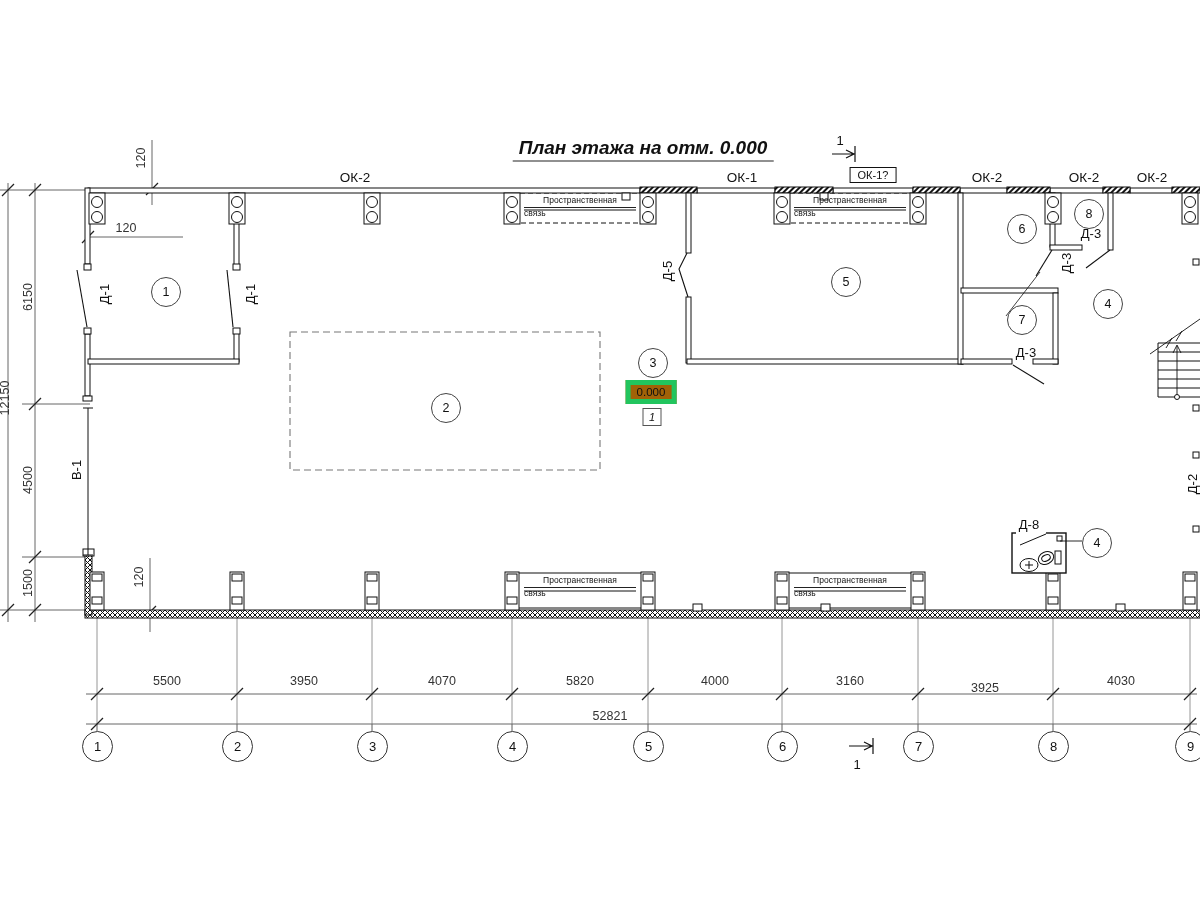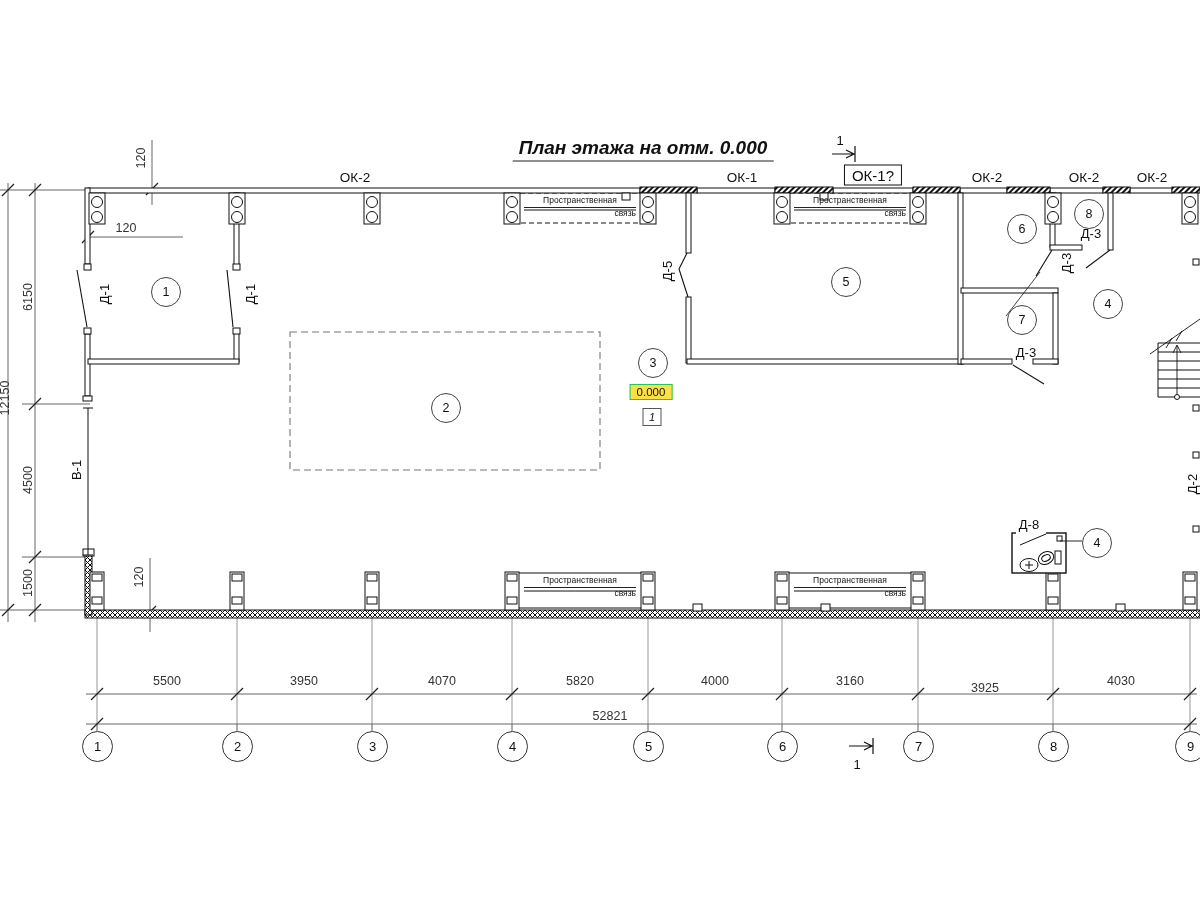--- a/index.html
+++ b/index.html
@@ -11,25 +11,25 @@
   .rot{transform:translate(-50%,-50%) rotate(-90deg);}
   .title{font-size:19px;font-style:italic;font-weight:bold;border-bottom:1.4px solid #222;padding:0 6px 2px;}
   .wl{font-size:13.5px;}
   .dl{font-size:13px;}
   .dim{font-size:12.5px;color:#333;}
   .secnum{font-size:13px;}
   .room{position:absolute;width:28px;height:28px;border:1px solid #444;border-radius:50%;
         background:#fff;display:flex;align-items:center;justify-content:center;font-size:12.5px;}
   .bub{position:absolute;width:29px;height:29px;border:1px solid #333;border-radius:50%;
        background:#fff;display:flex;align-items:center;justify-content:center;font-size:13px;}
-  .okbox{border:1.4px solid #111;padding:1px 7px;font-size:15px;background:#fff;}
-  .elevbox{border:1px solid #22c55e;padding:1px 6px;font-size:11.5px;background:#fde047;}
+  .okbox{border:1.4px solid #111;padding:1px 7px;font-size:11px;background:#fff;}
+  .elevbox{border:5px solid #22c55e;padding:1px 6px;font-size:11.5px;background:#a16207;}
   .zonebox{border:1px solid #555;width:17px;height:16px;display:flex;align-items:center;justify-content:center;
            font-size:11px;font-style:italic;background:#fff;}
-  .brace{position:absolute;display:flex;flex-direction:column;align-items:flex-end;
+  .brace{position:absolute;display:flex;flex-direction:column;align-items:flex-start;
          font-size:8.5px;line-height:1.3;color:#111;}
   .brace .l1{border-bottom:1px solid #222;width:100%;text-align:center;padding-bottom:1px;}
   .brace .l2{text-align:center;}
 </style>
 </head>
 <body>
 
 <div class="sheet">
 
 <svg width="1200" height="900" viewBox="0 0 1200 900">

